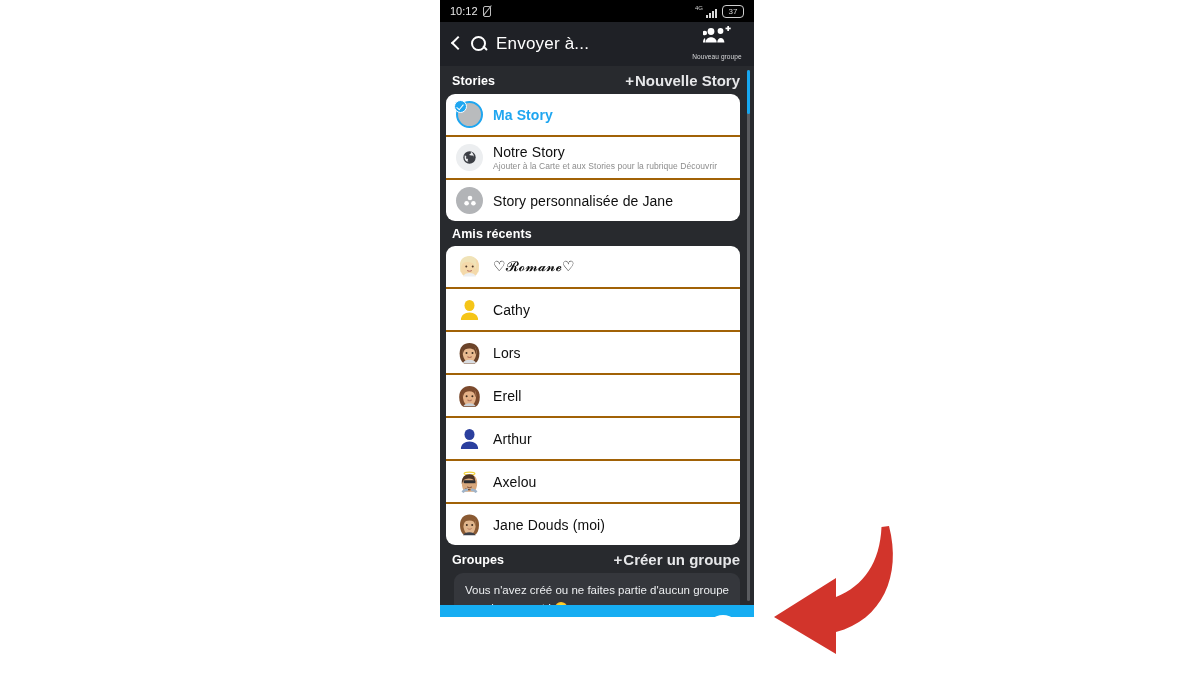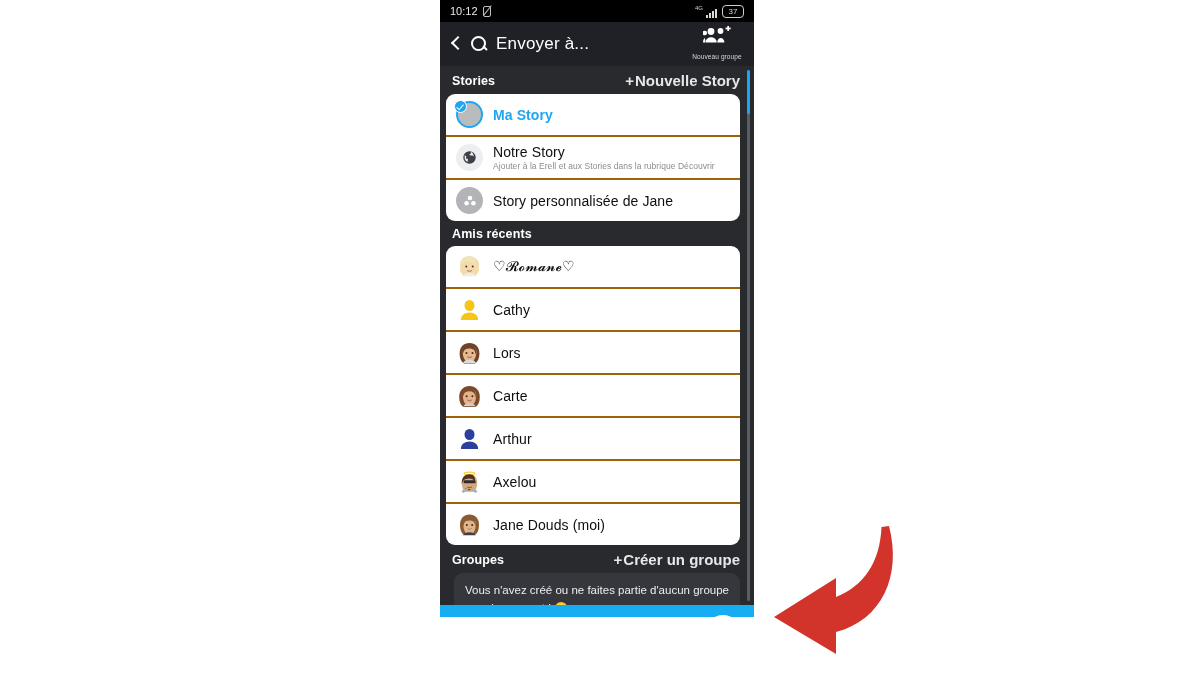--- a/index.html
+++ b/index.html
@@ -236,21 +236,21 @@
         <div class="row">
           <span class="av av-globe">
             <svg width="15" height="15" viewBox="0 0 16 16">
               <circle cx="8" cy="8" r="6.6" fill="#3c3f45"></circle>
               <path d="M3 5.6c1.4.5 2 1.4 1.4 2.4-.5.9.2 1.4 1 1.3.9-.1 1.2.6.8 1.4-.3.7 .2 1.3 .9 1.5-2.5.5-5-1.4-4.1-6.6z" fill="#eceef0"></path>
               <path d="M9.4 2.2c.3 1 .1 1.8-.8 2-1 .2-.8 1.3.2 1.5 1.1.2 2.4-.3 3.2.6.6.7 .6 1.7 .2 2.5 1.1-3-.5-5.9-2.8-6.6z" fill="#eceef0"></path>
             </svg>
           </span>
           <span class="row-text">
             <span class="row-title">Notre Story</span>
-            <span class="row-sub">Ajouter à la Erell et aux Stories dans la rubrique Découvrir</span>
+            <span class="row-sub">Ajouter à la Carte et aux Stories pour la rubrique Découvrir</span>
           </span>
         </div>
 
         <div class="row">
           <span class="av av-people">
             <svg width="16" height="16" viewBox="0 0 16 16">
               <circle cx="8" cy="5" r="2.3" fill="#fff"></circle>
               <circle cx="4.6" cy="10.3" r="2.3" fill="#fff"></circle>
               <circle cx="11.4" cy="10.3" r="2.3" fill="#fff"></circle>
             </svg>
@@ -323,21 +323,21 @@
               <path d="M3.2 15c0-7 4.4-11 10.3-11s10.3 4 10.3 11c0 5-1.5 8.4-4.4 9.9H7.6C4.7 23.4 3.2 20 3.2 15z" fill="#7b4a2d"></path>
               <path d="M6.8 13.2c0-4.5 2.9-7 6.7-7s6.7 2.5 6.7 7c0 4.3-1.4 7.6-3 9.4H9.8c-1.6-1.8-3-5.1-3-9.4z" fill="#e5b289"></path>
               <path d="M13.5 5.4c-4.4 0-7 2.8-7 7.4 0 1.1.1 2.1.3 2.9.7-3.2 1.5-5 3-5.7 2.3-1.1 5.6-.9 7.7.4.9.6 1.4 2.4 1.9 5.2.2-.8.4-1.8.4-2.8 0-4.6-1.9-7.4-6.3-7.4z" fill="#7b4a2d"></path>
               <circle cx="10.6" cy="14.2" r="1" fill="#3a2a1d"></circle>
               <circle cx="16.4" cy="14.2" r="1" fill="#3a2a1d"></circle>
               <path d="M11.8 18c1.1.9 2.5.9 3.6 0" stroke="#b5755c" stroke-width="1.1" fill="none" stroke-linecap="round"></path>
               <path d="M7.3 24.2c1-2 3.3-3 6.2-3s5.2 1 6.2 3z" fill="#c9ced4"></path>
             </svg>
           </span>
           <span class="row-text">
-            <span class="row-title">Carte</span>
+            <span class="row-title">Erell</span>
           </span>
         </div>
 
         <div class="row">
           <span class="bitmoji">
             <svg width="27" height="27" viewBox="0 0 27 27">
               <rect width="27" height="27" fill="#fff"></rect>
               <ellipse cx="13.5" cy="9.5" rx="5" ry="5.6" fill="#2b3f9e"></ellipse>
               <path d="M4.8 24c0-4.8 3.9-7.6 8.7-7.6s8.7 2.8 8.7 7.6z" fill="#2b3f9e"></path>
             </svg>

